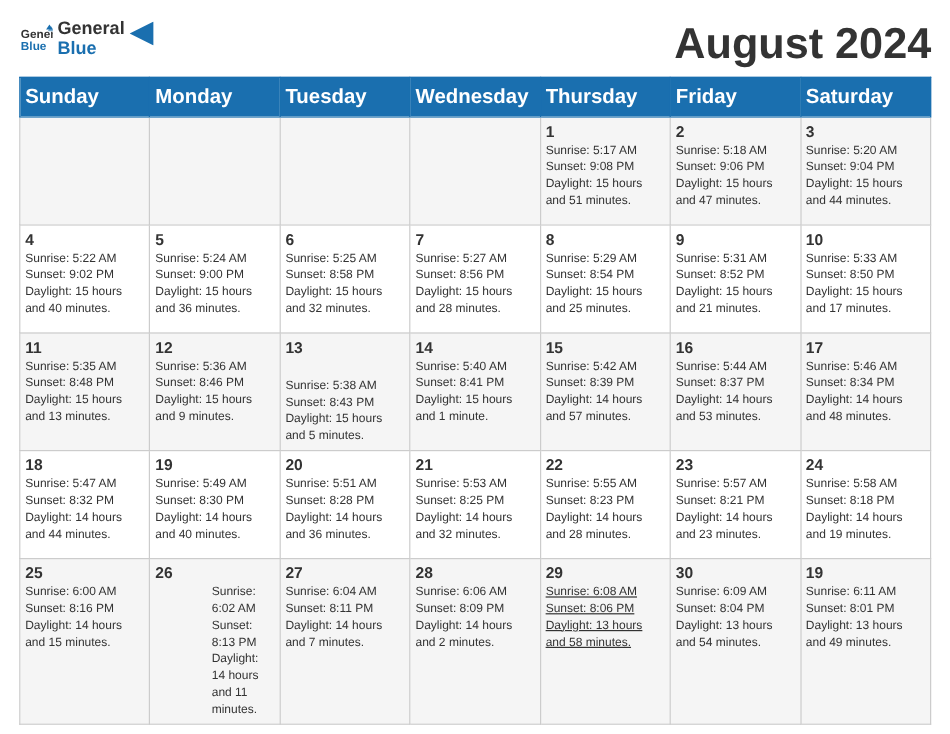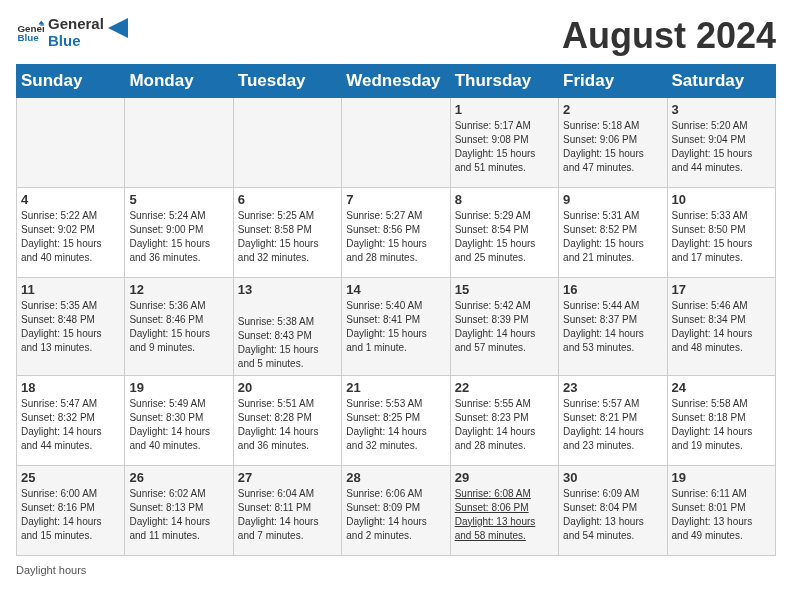--- a/index.html
+++ b/index.html
@@ -308,21 +308,21 @@
       <tr>
         <td>
           <div class="day-number">25</div>
           <div class="day-info" style="white-space: pre-line;">Sunrise: 6:00 AM
 Sunset: 8:16 PM
 Daylight: 14 hours
 and 15 minutes.</div>
         </td>
         <td>
           <div class="day-number">26</div>
-          <div class="day-info" style="white-space: pre-line;">Sunrise: 6:02 AM
+          <div class="day-info" style="white-space: pre-line; margin-left: 47px;">Sunrise: 6:02 AM
 Sunset: 8:13 PM
 Daylight: 14 hours
 and 11 minutes.</div>
         </td>
         <td>
           <div class="day-number">27</div>
           <div class="day-info" style="white-space: pre-line;">Sunrise: 6:04 AM
 Sunset: 8:11 PM
 Daylight: 14 hours
 and 7 minutes.</div>

